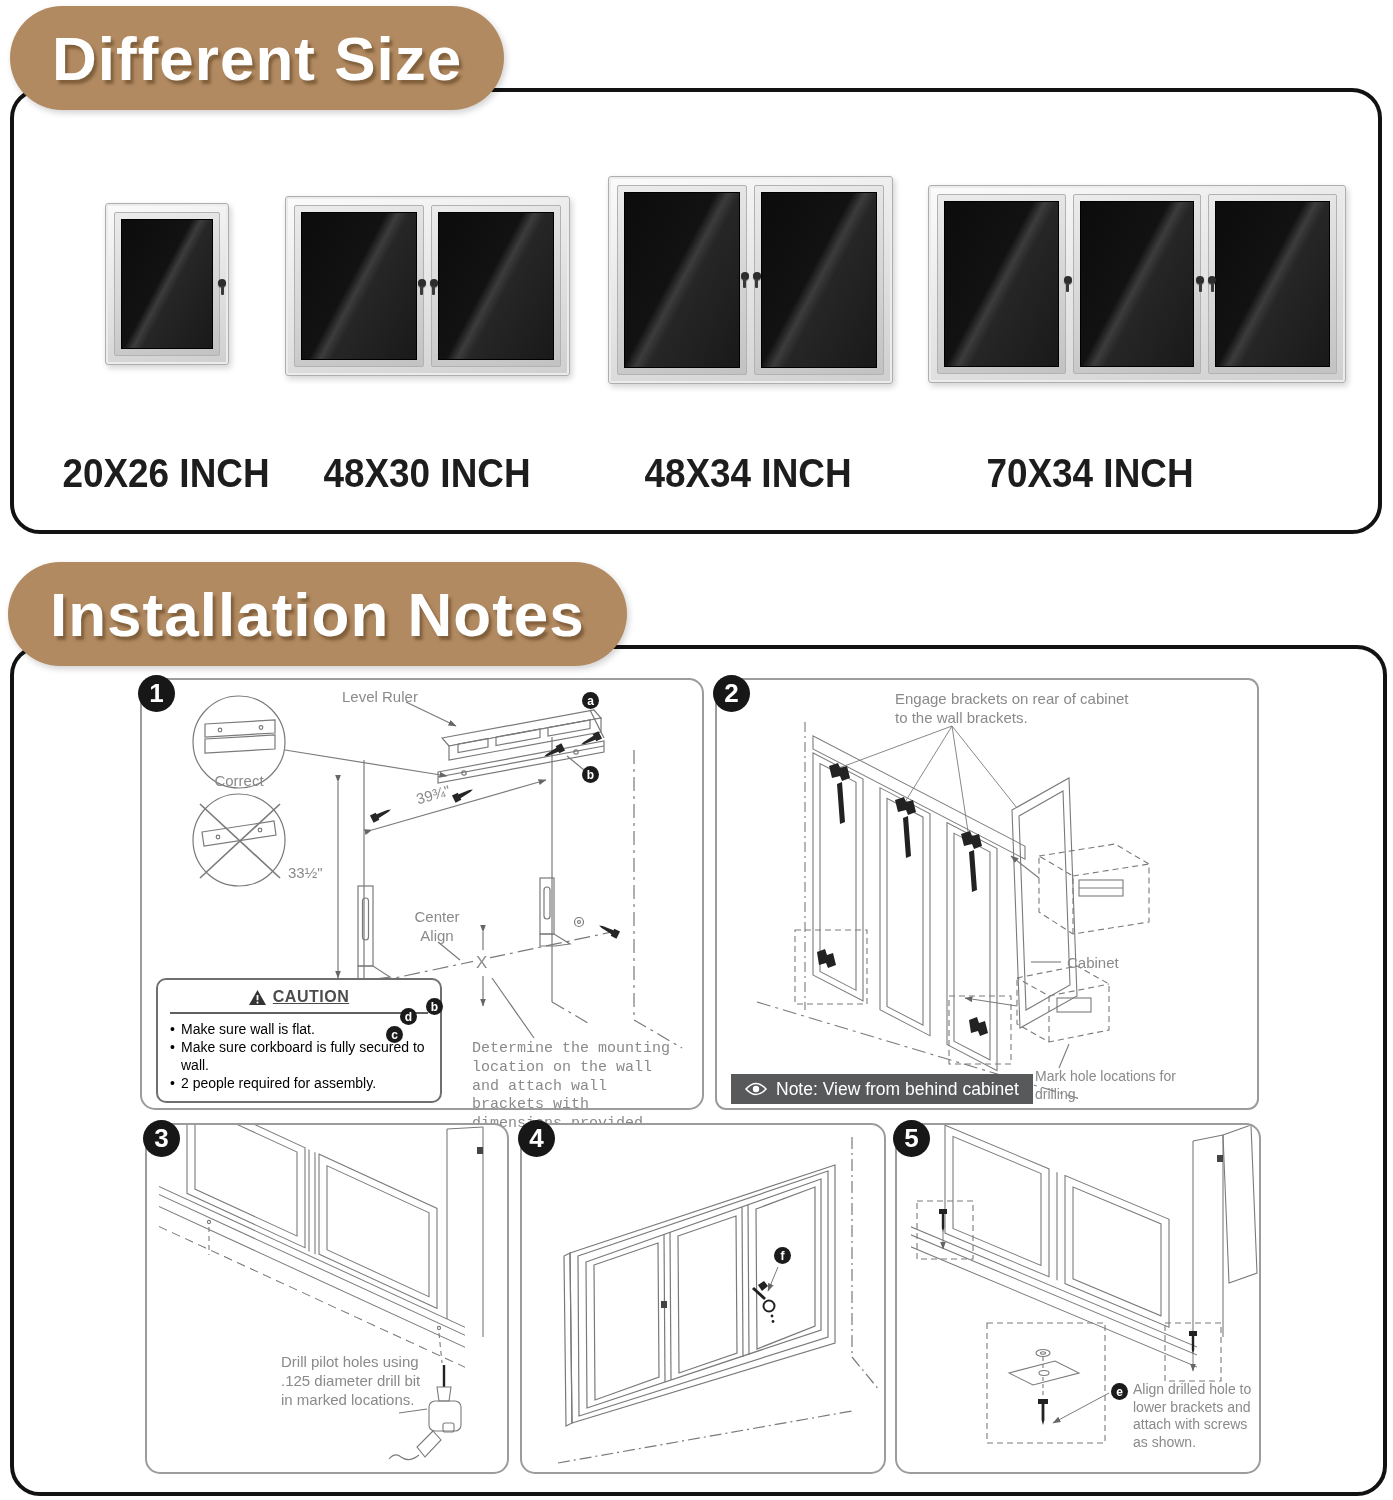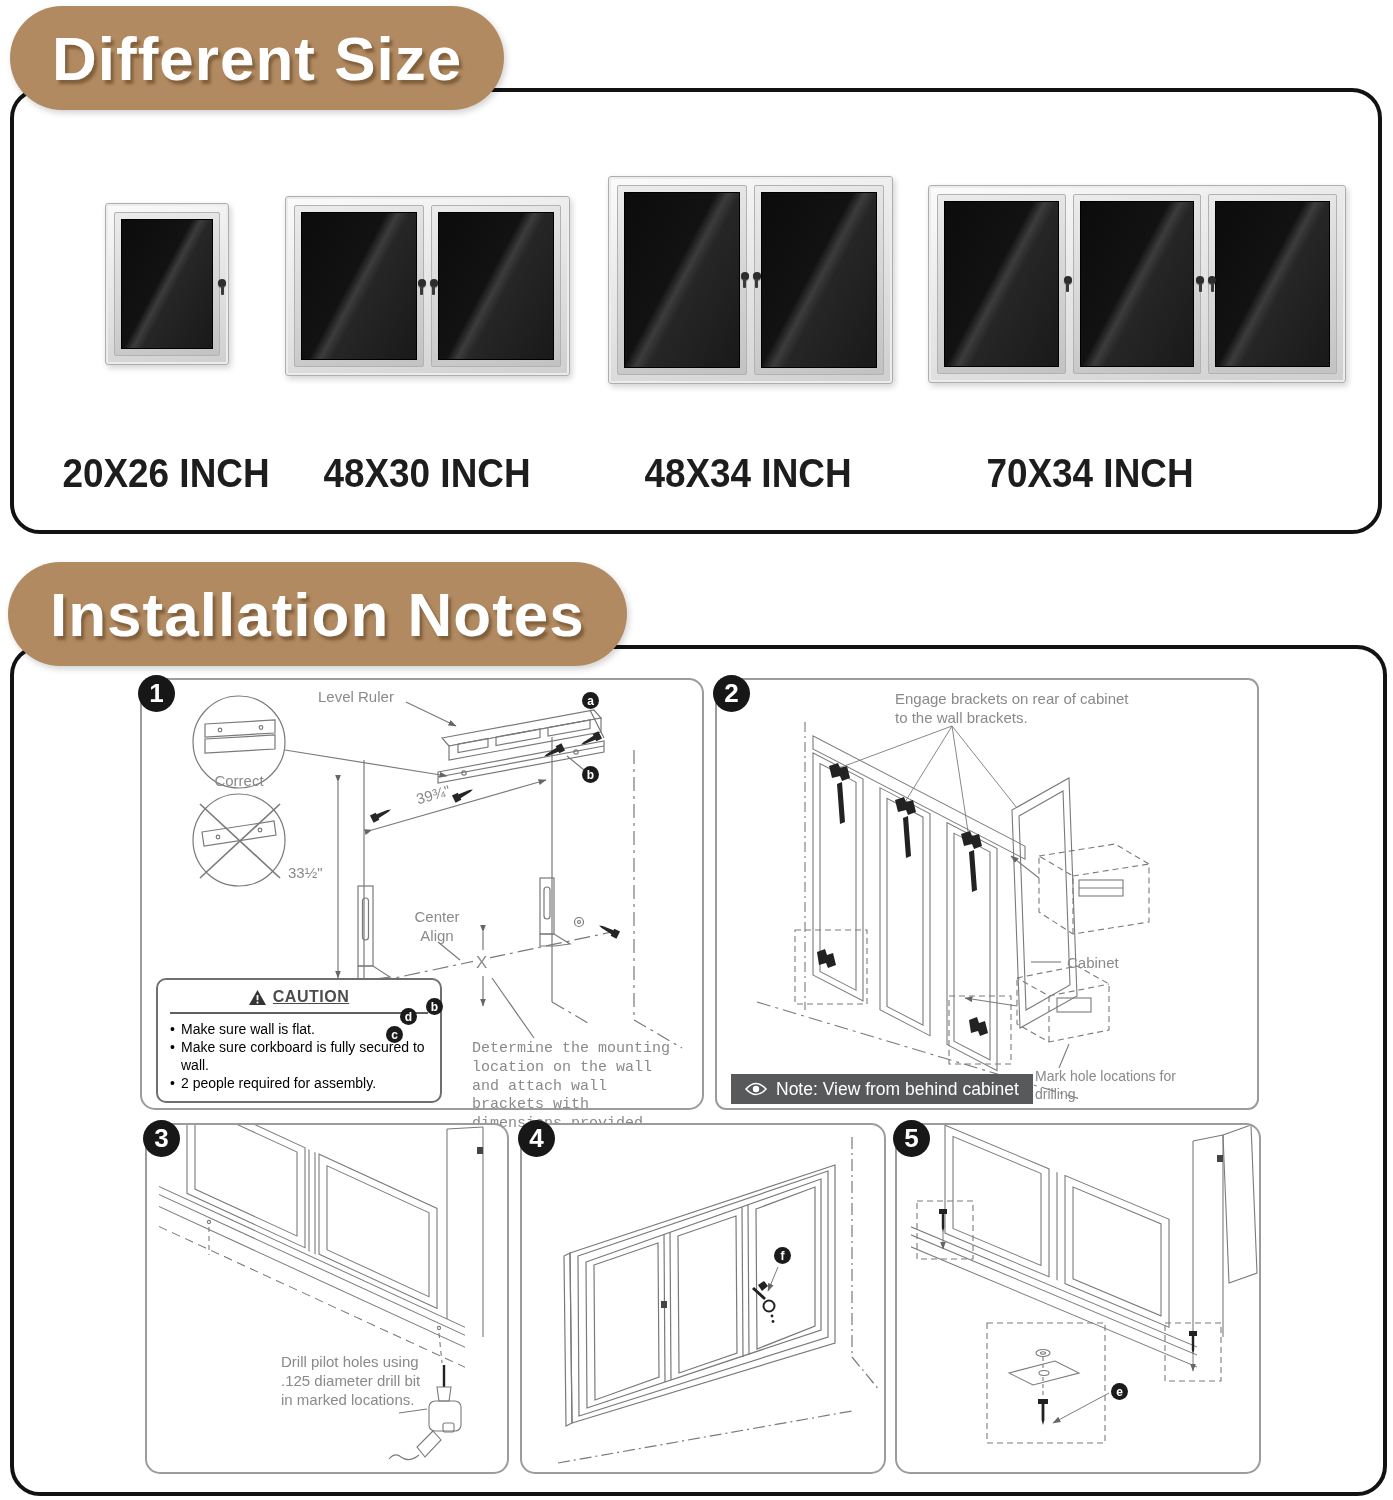--- a/index.html
+++ b/index.html
@@ -166,21 +166,21 @@
       </g>
       <g>
         <use href="#sc1" transform="translate(318,116) rotate(-27)"></use>
         <use href="#sc1" transform="translate(236,136) rotate(-27)"></use>
         <use href="#sc1" transform="translate(452,58) rotate(153)"></use>
         <use href="#sc1" transform="translate(415,70) rotate(153)"></use>
         <use href="#sc1" transform="translate(258,322) rotate(207)"></use>
         <use href="#sc1" transform="translate(470,252) rotate(207)"></use>
       </g>
     </svg>
-    <div class="lbl" style="left:176px;top:8px;">Level Ruler</div>
+    <div class="lbl" style="left:200px;top:8px;">Level Ruler</div>
     <div class="lbl" style="left:62px;top:92px;width:70px;text-align:center;">Correct</div>
     <div class="lbl" style="left:274px;top:106px;transform:rotate(-16deg);">39¾"</div>
     <div class="lbl" style="left:146px;top:184px;">33½"</div>
     <div class="lbl" style="left:258px;top:228px;width:74px;text-align:center;">Center Align</div>
     <div class="lbl" style="left:331px;top:272px;font-size:17px;background:#fff;padding:0 3px;">X</div>
     <div class="lbl" style="left:330px;top:360px;width:208px;font-family:Liberation Mono, monospace;">Determine the mounting location on the wall and attach wall brackets with dimensions provided.</div>
     <span class="co" style="left:440px;top:12px;">a</span>
     <span class="co" style="left:440px;top:86px;">b</span>
     <span class="co" style="left:244px;top:346px;">c</span>
     <span class="co" style="left:258px;top:328px;">d</span>
@@ -375,16 +375,17 @@
       <g fill="#222">
         <path d="M42,84 h8 v5 h-8 Z"></path>
           <path d="M44.8,89 h2.4 v14 l-1.2,4 -1.2,-4 Z"></path>
         <path d="M292,206 h8 v5 h-8 Z"></path>
           <path d="M294.8,211 h2.4 v14 l-1.2,4 -1.2,-4 Z"></path>
         <path d="M141,274 h10 v5 h-10 Z"></path>
           <path d="M144.6,279 h2.8 v16 l-1.4,5 -1.4,-5 Z"></path>
       </g>
     </svg>
     <span class="co" style="left:214px;top:258px;">e</span>
+    <div class="lbl" style="left:236px;top:256px;width:122px;font-size:14px;">Align drilled hole to lower brackets and attach with screws as shown.</div>
   </div>
   <div class="step-badge" style="left:893px;top:1120px;">5</div>
 
 </div>
 
 </body></html>

